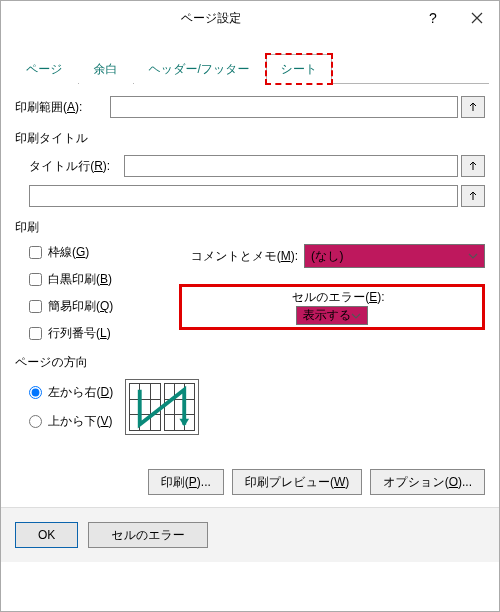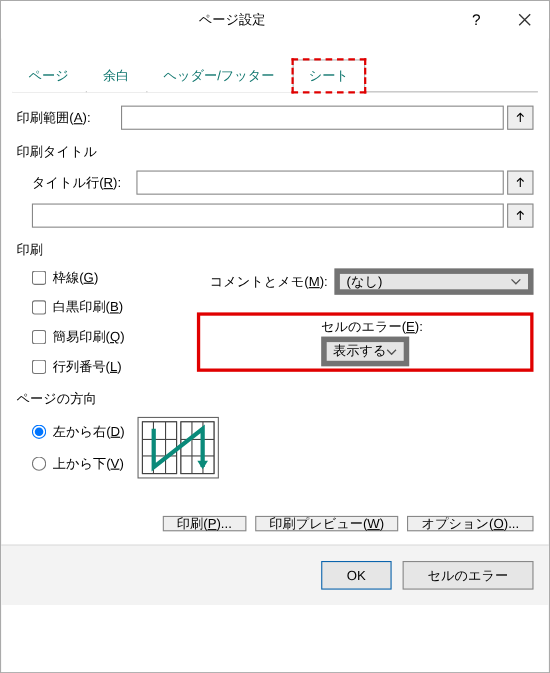--- a/index.html
+++ b/index.html
@@ -97,26 +97,26 @@
   .chk input, .rad input { margin: 0; }
   .dd-row {
     display: flex;
     align-items: center;
     margin-bottom: 6px;
   }
   .dd-row .dd-label { width: 125px; text-align: right; padding-right: 6px; }
   .dd {
     flex: 1;
     height: 24px;
-    border: 5px solid #737373;
+    border: 1px solid #737373;
     display: flex;
     align-items: center;
     justify-content: space-between;
     padding: 0 6px;
-    background: #e5e5e5;
+    background: #be185d;
   }
   .order-row {
     display: flex;
     align-items: center;
     gap: 12px;
     margin-top: 6px;
   }
   .order-icon {
     width: 74px; height: 56px;
     border: 1px solid #666;
@@ -141,31 +141,30 @@
     pointer-events: none;
   }
   .bottom-buttons {
     display: flex;
     justify-content: flex-end;
     gap: 8px;
     padding: 0 14px;
     margin-top: 34px;
   }
   .btn2 {
-    height: 14px;
+    height: 26px;
     padding: 0 12px;
     border: 1px solid #888;
     background: #efefef;
     display: flex;
     align-items: center;
     font-size: 12px;
   }
   .footer {
     display: flex;
-    justify-content: flex-end;
     gap: 10px;
     padding: 14px 14px;
     margin-top: 12px;
     border-top: 1px solid #ddd;
     background: #f3f3f3;
   }
   .btn3 {
     height: 26px;
     padding: 0 22px;
     border: 1px solid #888;

